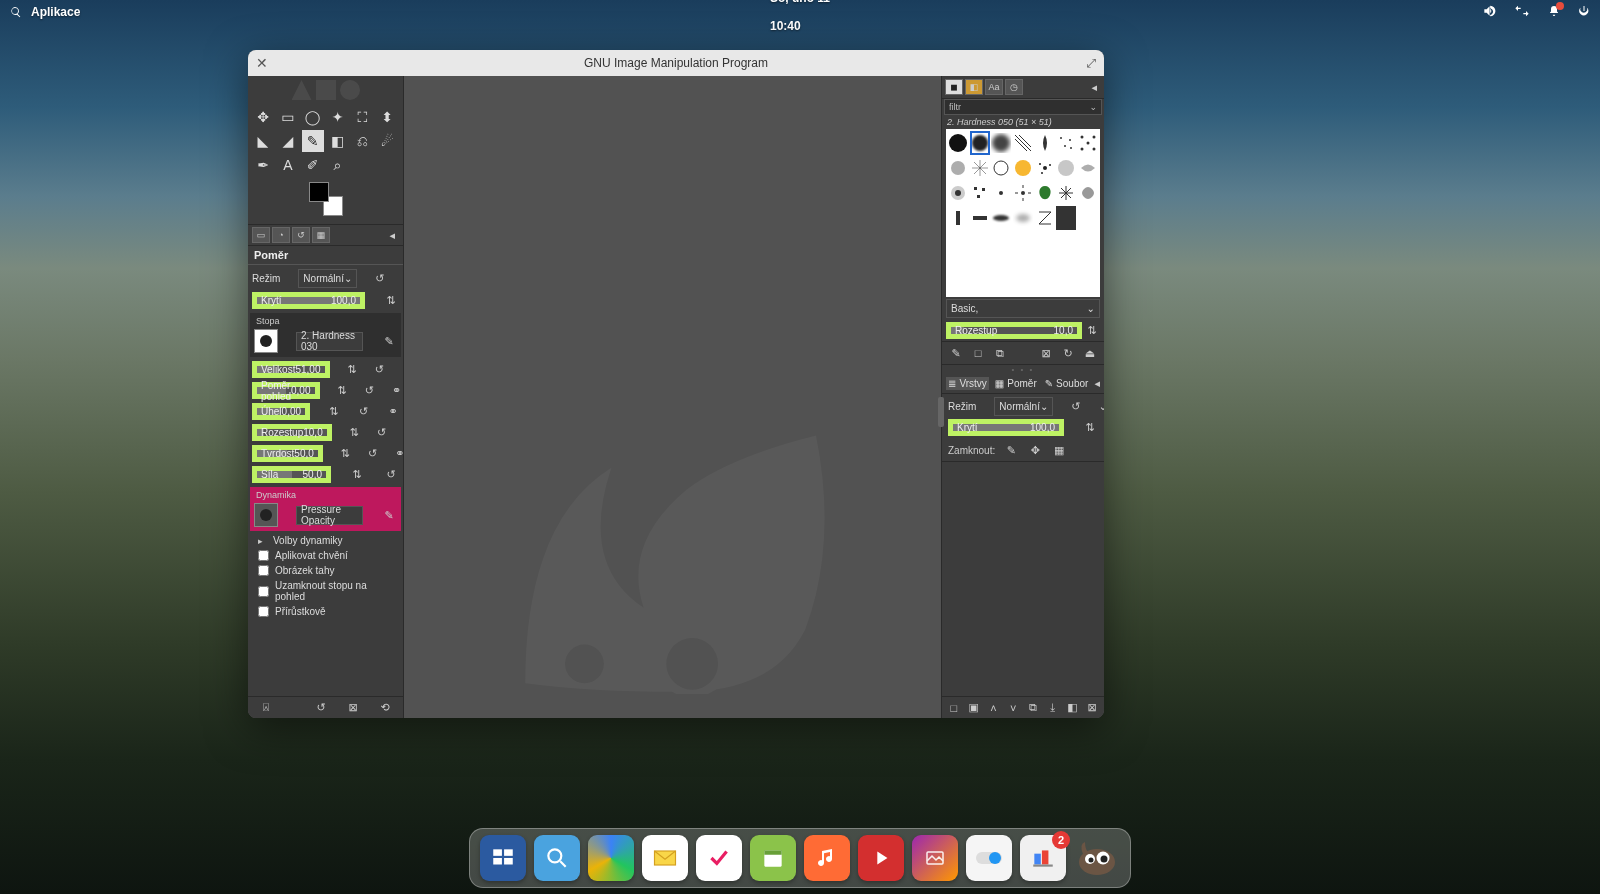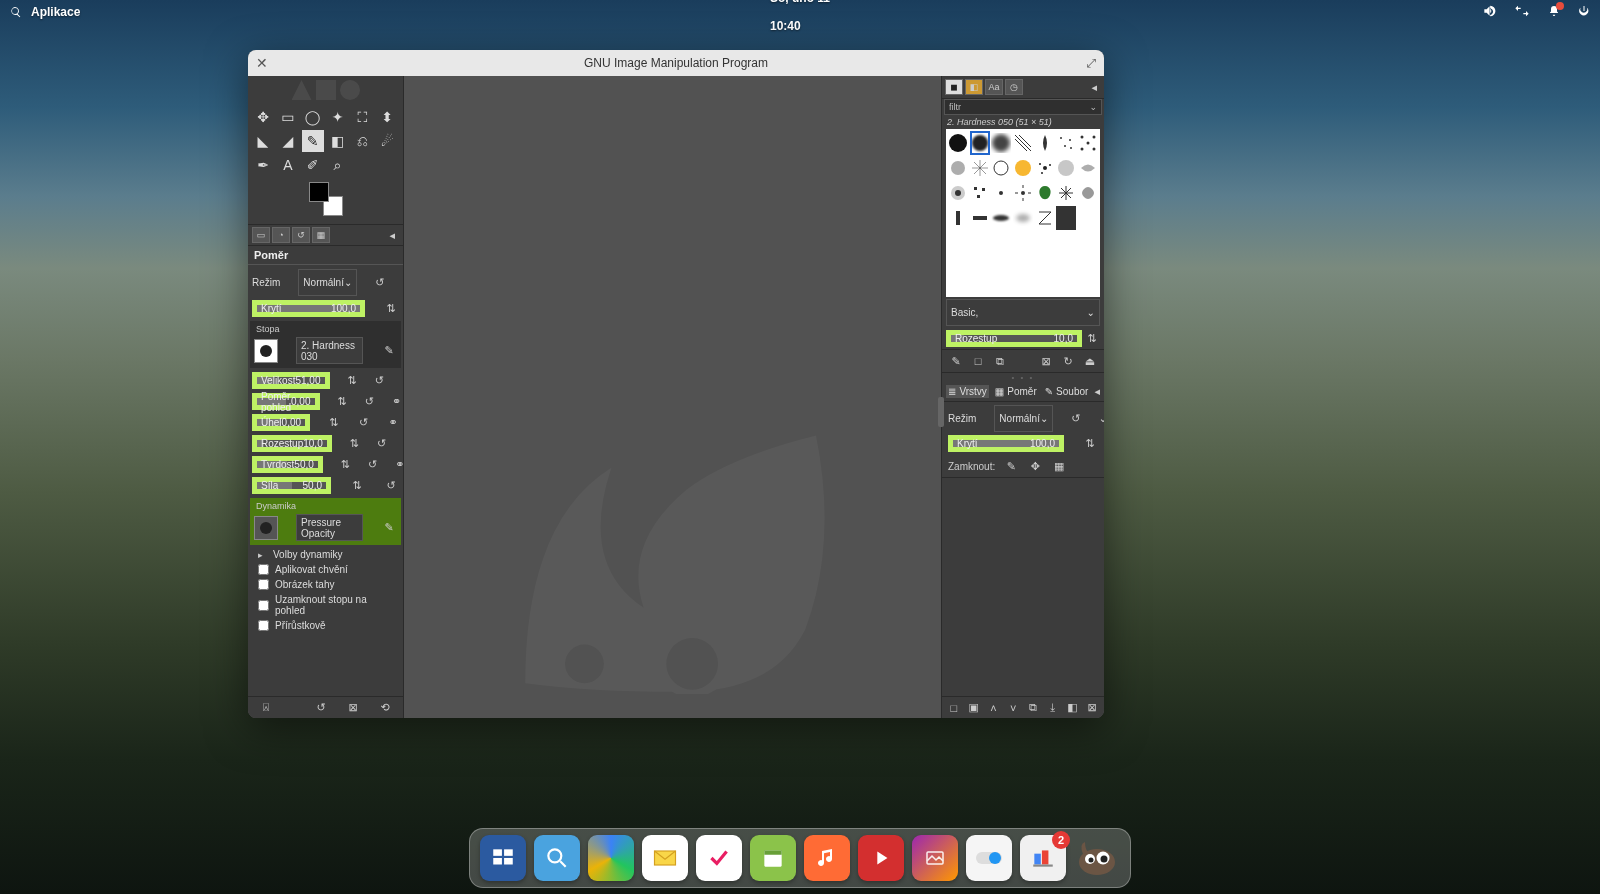--- a/index.html
+++ b/index.html
@@ -66,21 +66,21 @@
 .options { flex:1; overflow:auto; padding:2px 4px 4px; }
 .row { display:flex; align-items:center; gap:18px; padding:2px 0; font-size:10px; color:#ddd; }
 .row .label { flex:0 0 auto; }
 .slider { position:relative; height:17px; background:#555; border:5px solid #bef264; flex:1;
   display:flex; align-items:center; justify-content:space-between; padding:0 4px; font-size:10px; color:#eee; }
 .slider .fill { position:absolute; left:0; top:0; bottom:0; background:#777; }
 .slider span { position:relative; z-index:1; }
 .iconbtn { width:16px; height:16px; display:flex; align-items:center; justify-content:center;
   color:#ccc; cursor:pointer; font-size:11px; }
 .dd { background:#3c3c3c; border:1px solid #555; padding:1px 4px; font-size:10px; color:#ddd;
-  display:flex; align-items:center; justify-content:space-between; flex:1; height:27px; }
+  display:flex; align-items:center; justify-content:space-between; flex:1; height:19px; }
 .brushprev { width:24px; height:24px; background:#fff; border:1px solid #888; display:flex; align-items:center; justify-content:center; color:#333; }
 .brushprev::after { content:""; width:12px; height:12px; background:#222; border-radius:50%; }
 .chk { display:flex; align-items:center; gap:6px; padding:2px 0 2px 6px; font-size:10px; color:#ddd; }
 .chk input { width:11px; height:11px; }
 .chk .exp { width:9px; font-size:9px; color:#ccc; }
 
 .lp-footer { height:22px; border-top:1px solid #2a2a2a; display:flex; align-items:center; gap:16px;
   padding:0 10px; color:#ccc; }
 .lp-footer .sp { flex:1; }
 
@@ -279,21 +279,21 @@
         </div>
         <div class="row">
           <div class="slider">
               <div class="fill" style="width:50%"></div>
               <span>Síla</span>
               <span>50,0</span>
             </div>
           <span class="iconbtn">⇅</span>
           <span class="iconbtn">↺</span>
         </div>
-        <div style="background:#4d7c0f;padding:2px 4px;margin:2px -2px;">
+        <div style="background:#be185d;padding:2px 4px;margin:2px -2px;">
           <div style="font-size:9px;color:#ccc;padding:1px 2px;">Dynamika</div>
           <div class="row">
             <div class="brushprev" style="background:#555"></div>
             <div class="dd" style="flex:1">
                 <span>Pressure Opacity</span>
               </div>
             <span class="iconbtn">✎</span>
           </div>
         </div>
         <div class="chk">

